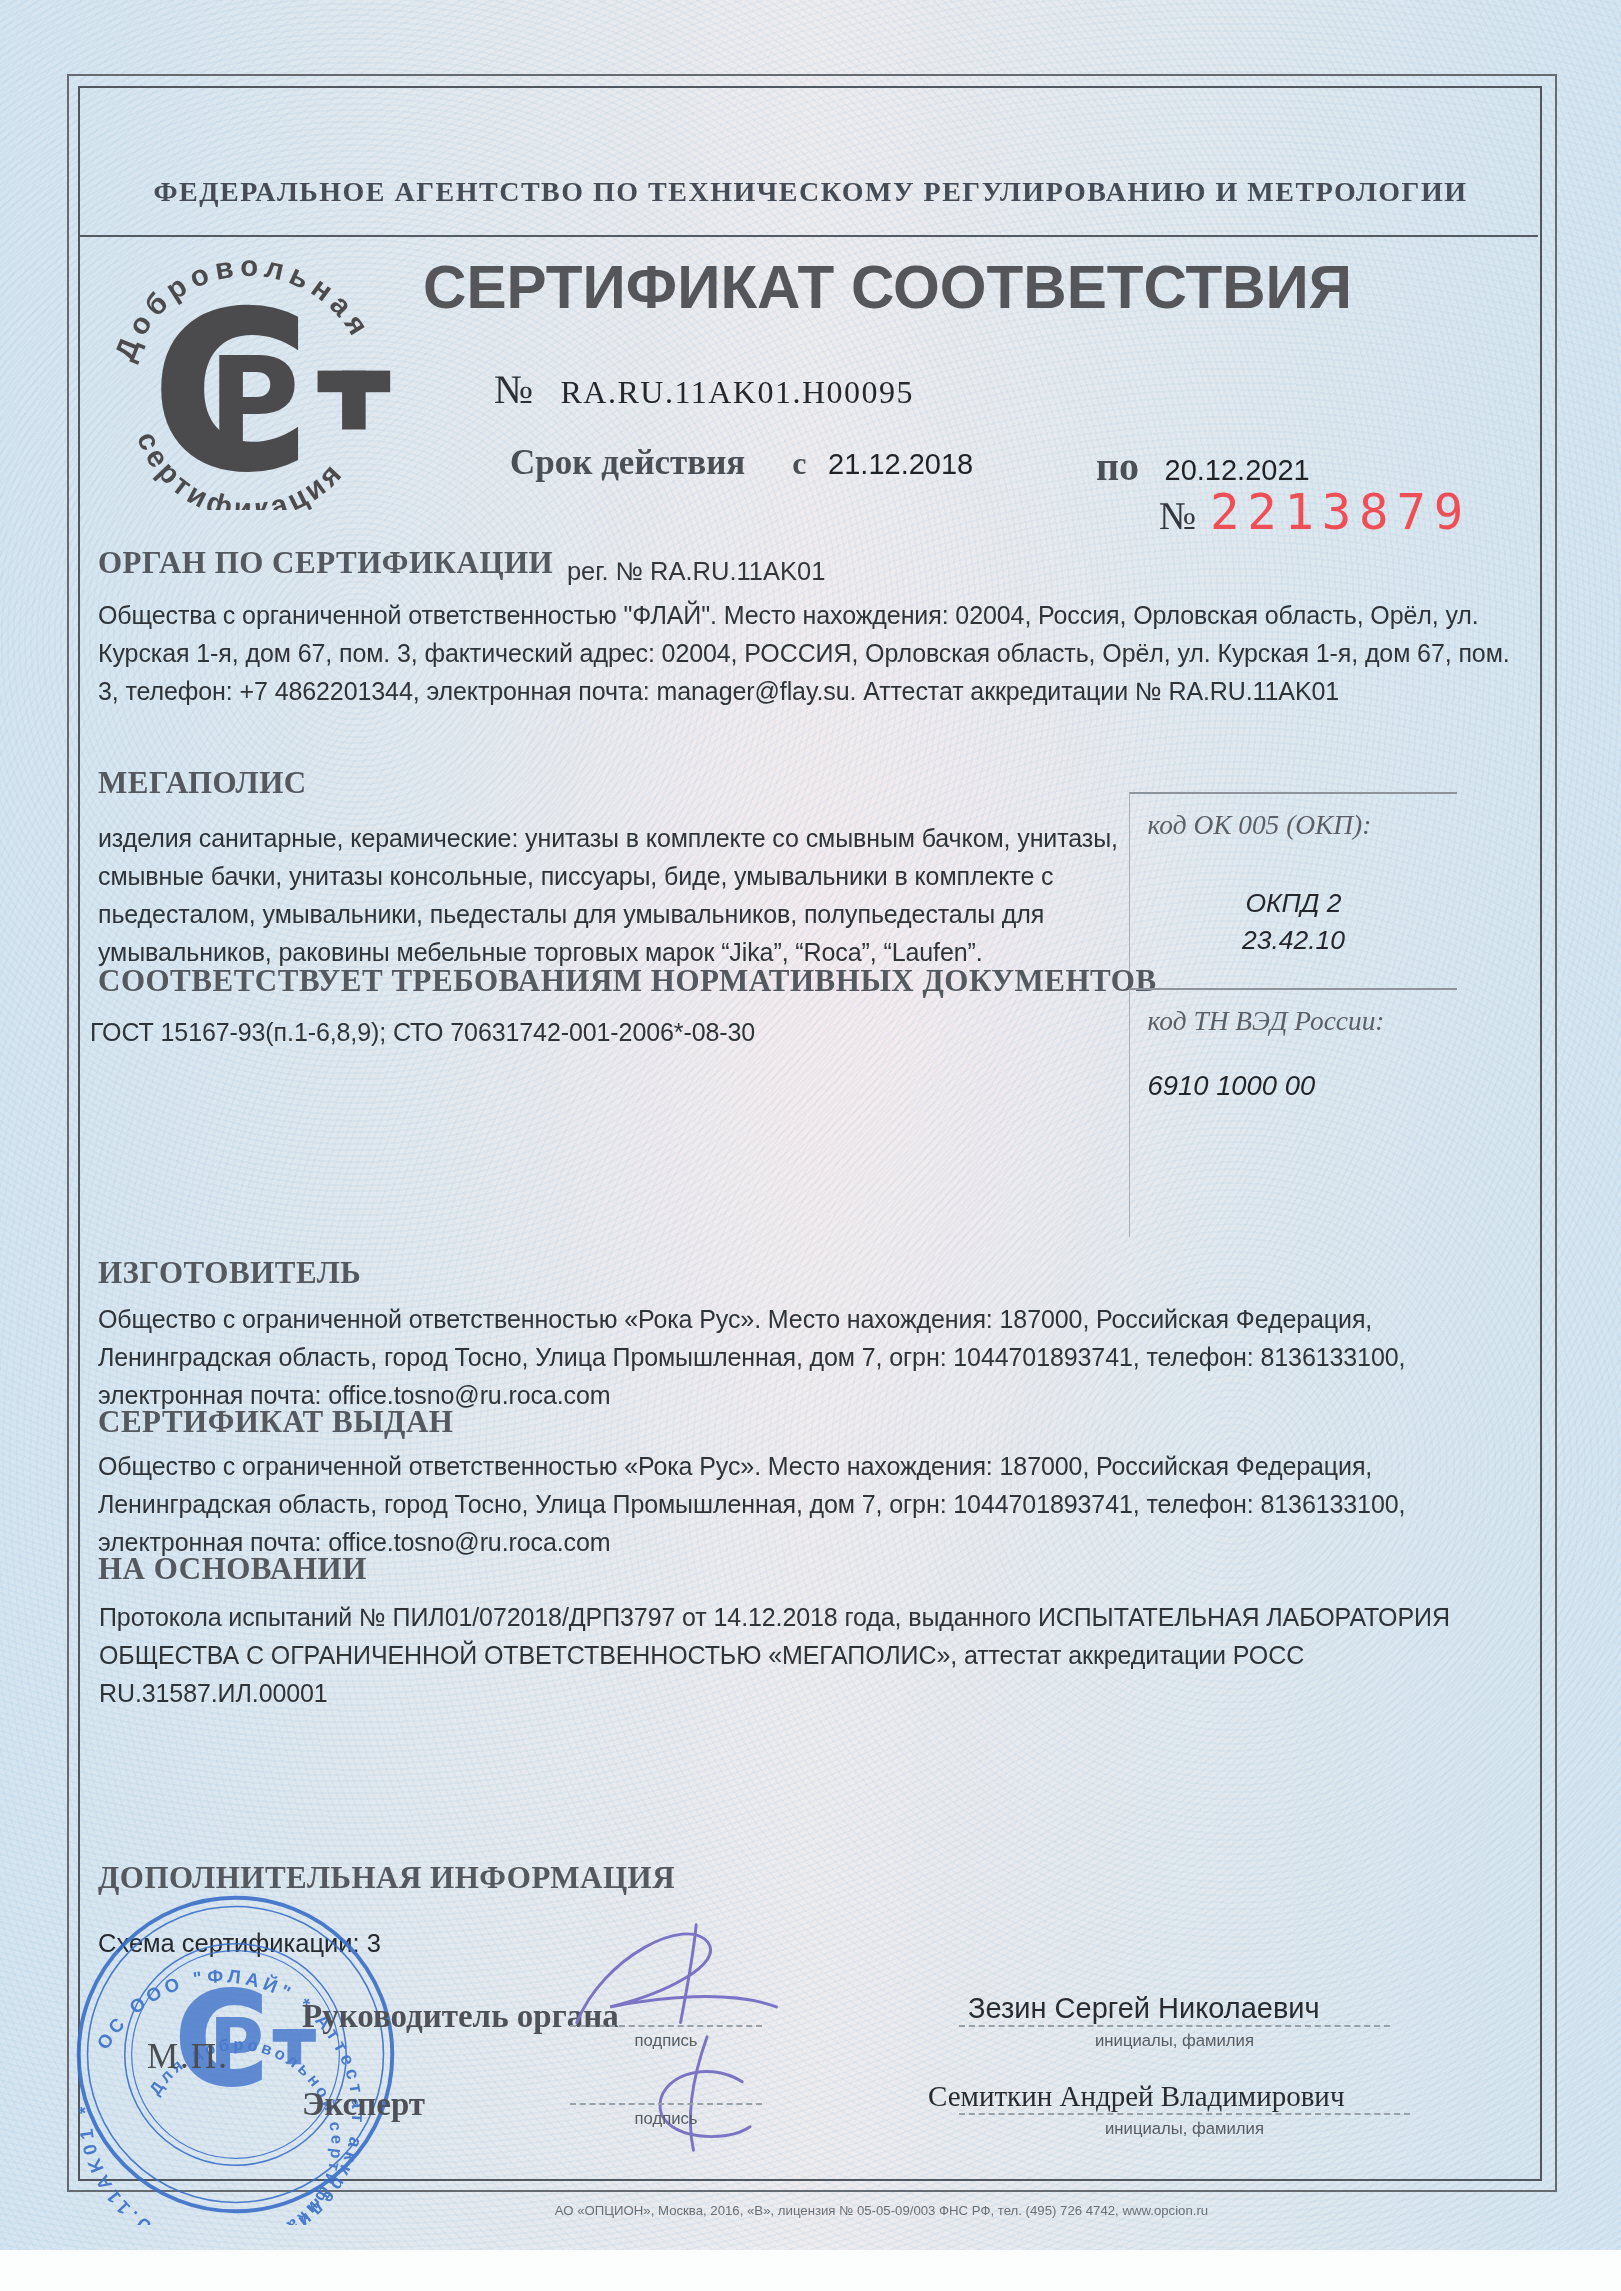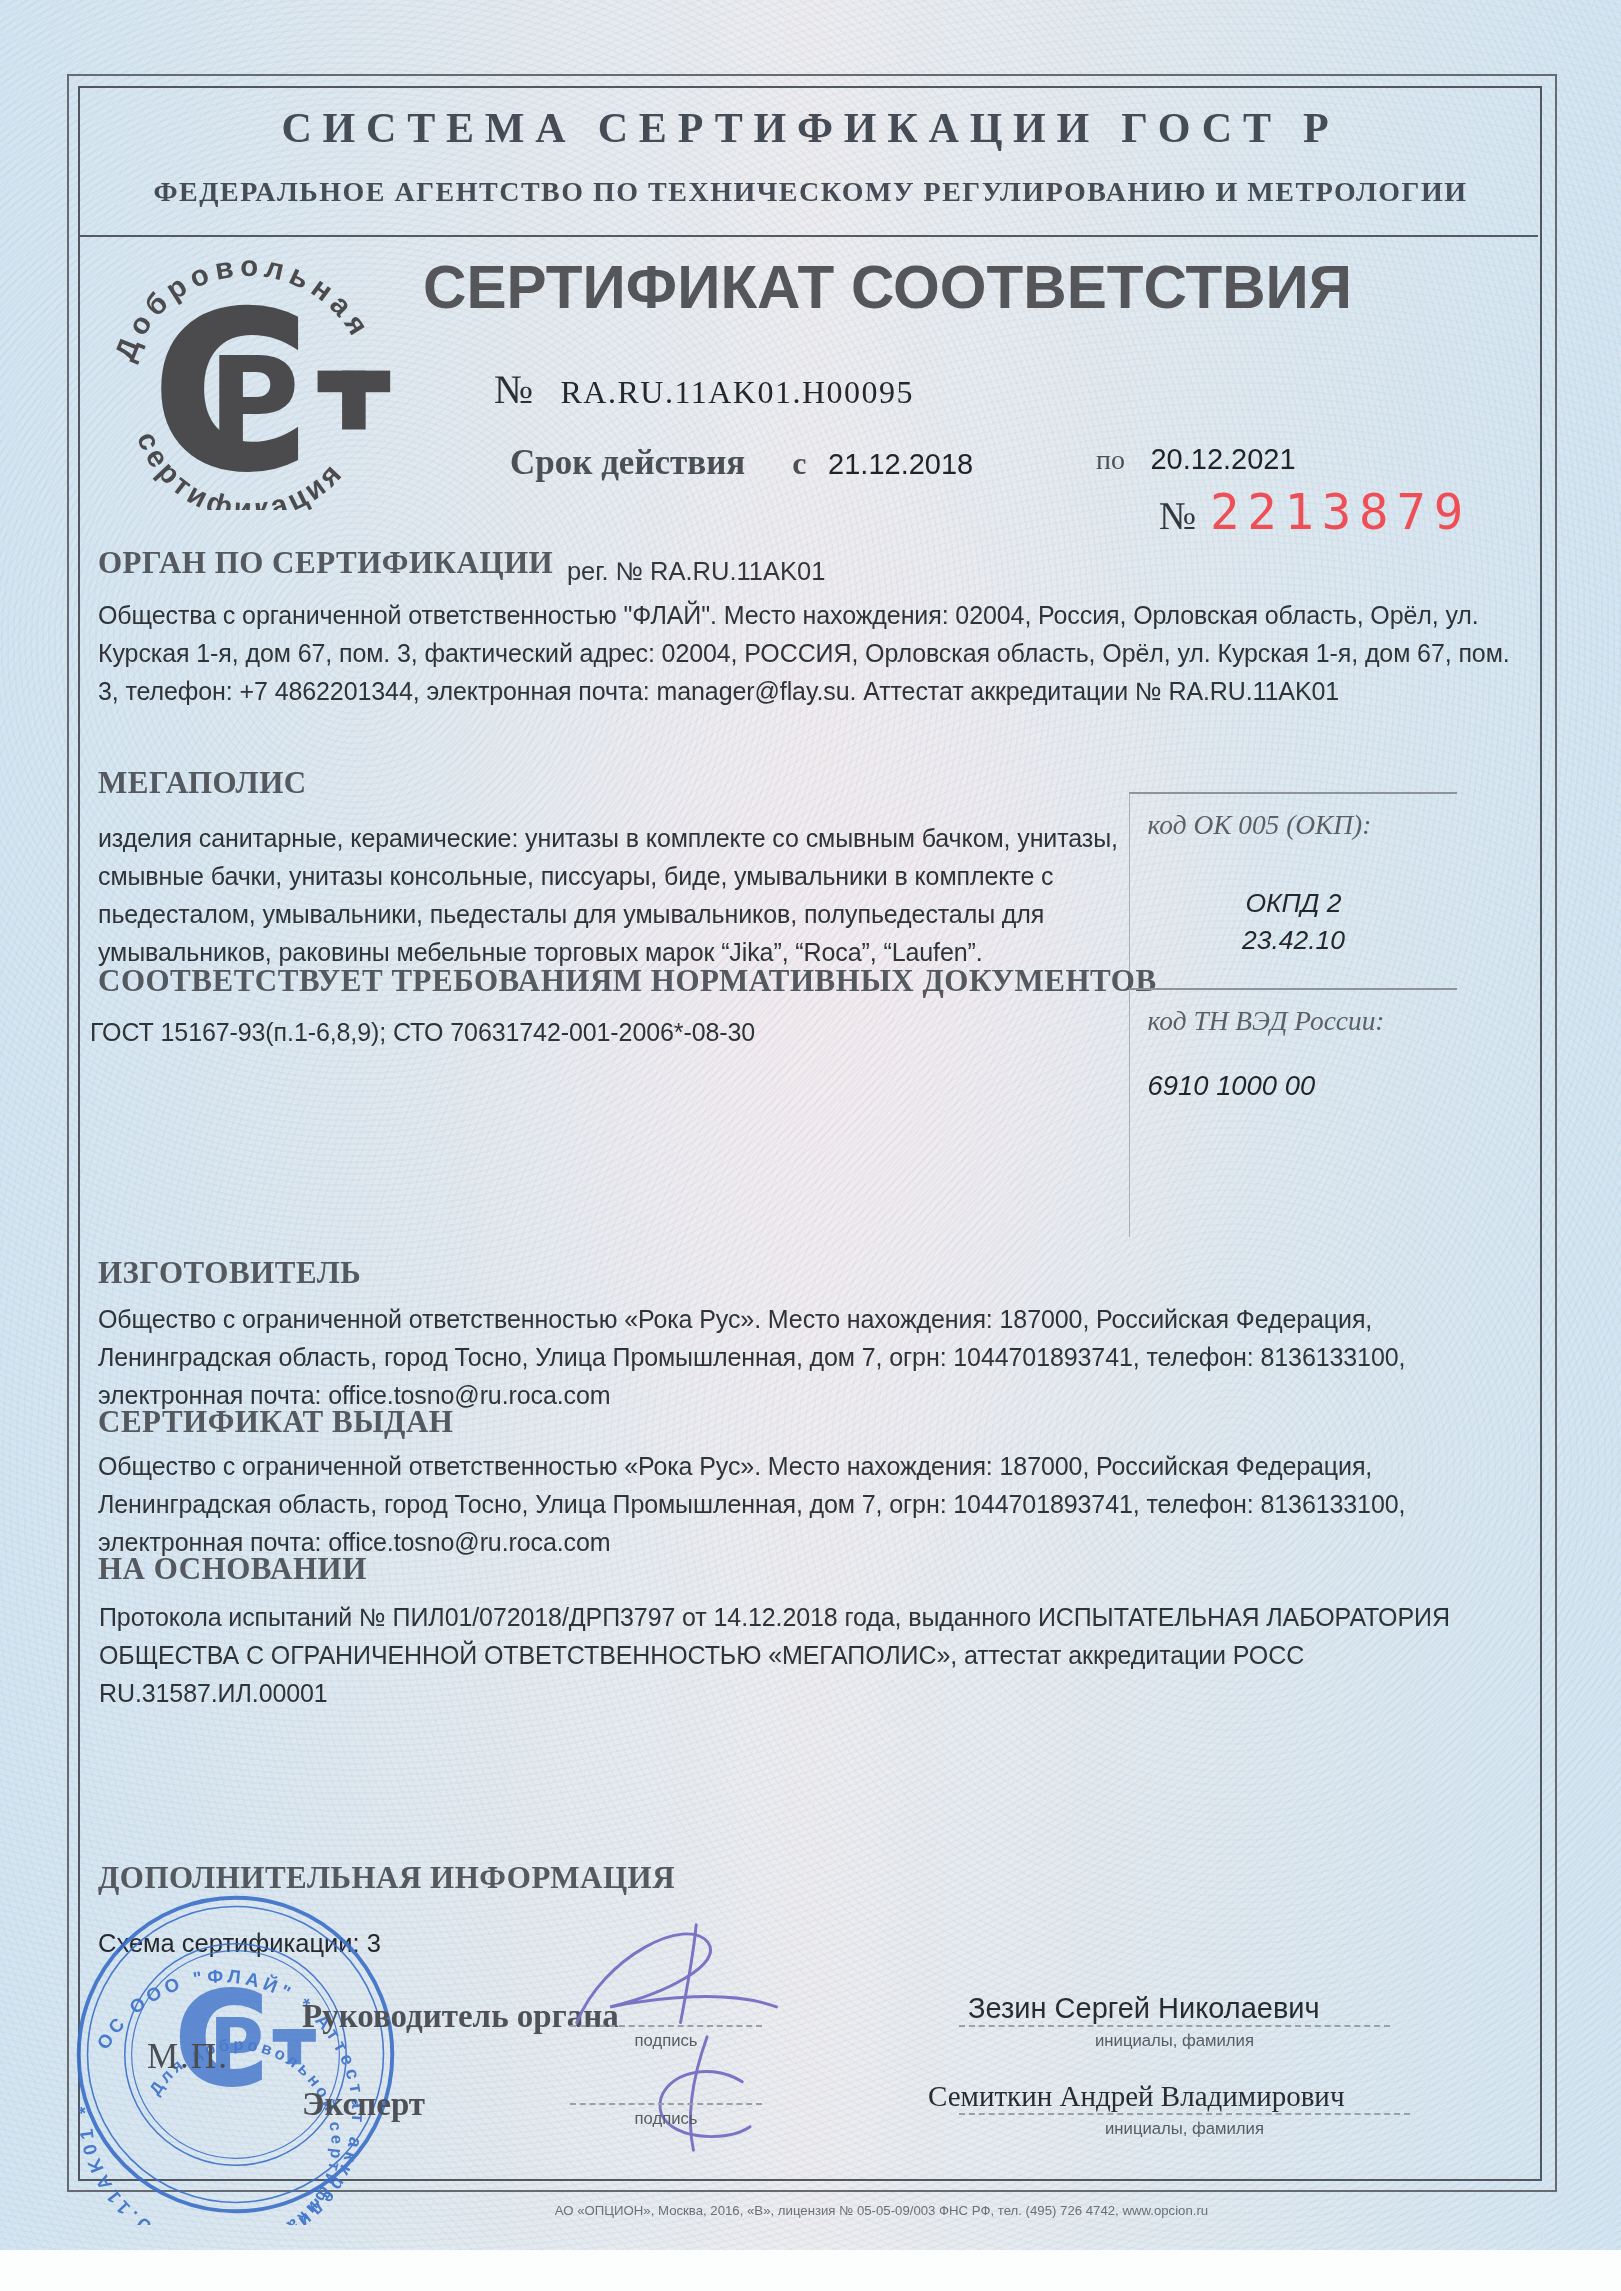--- a/index.html
+++ b/index.html
@@ -28,21 +28,21 @@
   .title{left:423px;top:251px;width:1088px;font-weight:800;font-size:62px;color:#54565a;
          letter-spacing:0px;transform:scaleX(.97);transform-origin:left;white-space:nowrap;}
   .numrow{left:494px;top:365px;color:#24272c;}
   .numrow .no{font-family:"Liberation Serif",serif;font-size:41px;color:#2c3036;}
   .numrow .val{font-family:"Liberation Serif",serif;font-size:32px;letter-spacing:1.5px;margin-left:27.4px;}
   .validity-left{left:510px;top:443px;white-space:nowrap;}
   .validity-left .lbl{font-family:"Liberation Serif",serif;font-weight:bold;font-size:35px;color:#4b5056;}
   .validity-left .c{font-family:"Liberation Serif",serif;font-weight:bold;font-size:32px;color:#4b5056;margin-left:47px;}
   .validity-left .date{font-size:29px;color:#1f2327;margin-left:21.6px;}
   .validity-right{left:1096px;top:443px;white-space:nowrap;}
-  .validity-right .po{font-family:"Liberation Serif",serif;font-weight:normal;font-size:28px;color:#4b5056;margin-top:43px;}
+  .validity-right .po{font-family:"Liberation Serif",serif;font-weight:bold;font-size:40px;color:#4b5056;margin-top:43px;}
   .validity-right .date{font-size:29px;color:#1f2327;margin-left:25.5px;}
   .rednum{left:1159px;top:484px;white-space:nowrap;}
   .rednum .no{font-family:"Liberation Serif",serif;font-size:39px;color:#34383e;}
   .rednum .val{font-family:"DejaVu Sans Mono","Liberation Mono",monospace;font-size:49px;color:#ee4f56;
                letter-spacing:7.8px;margin-left:13.7px;}
   .sec-h{font-family:"Liberation Serif",serif;font-weight:bold;font-size:31px;color:#54585f;letter-spacing:0.5px;}
   .reg{font-family:"Liberation Sans",sans-serif;font-weight:normal;font-size:25.5px;color:#33373c;
        letter-spacing:0;margin-left:13.7px;position:relative;top:6.9px;}
   .body-txt{font-size:25px;line-height:1.52;color:#2e3338;letter-spacing:-0.1px;}
   .code-box{border-top:2px solid #8d939b;border-left:1px solid #a9afb7;font-style:italic;}
@@ -63,21 +63,20 @@
 </style>
 </head>
 <body>
 
 <div class="page">
   <div class="texture"></div>
 
   <div class="abs frame-outer"></div>
   <div class="abs frame-inner"></div>
 
-  <div class="abs sys1">СИСТЕМА СЕРТИФИКАЦИИ ГОСТ Р</div>
   <div class="abs sys2">ФЕДЕРАЛЬНОЕ АГЕНТСТВО ПО ТЕХНИЧЕСКОМУ РЕГУЛИРОВАНИЮ И МЕТРОЛОГИИ</div>
   <div class="abs header-divider"></div>
 
   <div class="abs" style="left:94px;top:245px;width:304px;height:265px;">
     <svg width="304" height="265" viewBox="0 0 310 270">
       <defs>
         <path id="arcTop" d="M 38 128 A 122 122 0 0 1 272 112" fill="none"></path>
         <path id="arcBot" d="M 42 190 A 122 122 0 0 0 278 186" fill="none"></path>
       </defs>
       <text font-family="Liberation Sans, DejaVu Sans, sans-serif" font-weight="bold" font-size="30" fill="#4b4b4d" letter-spacing="6">

